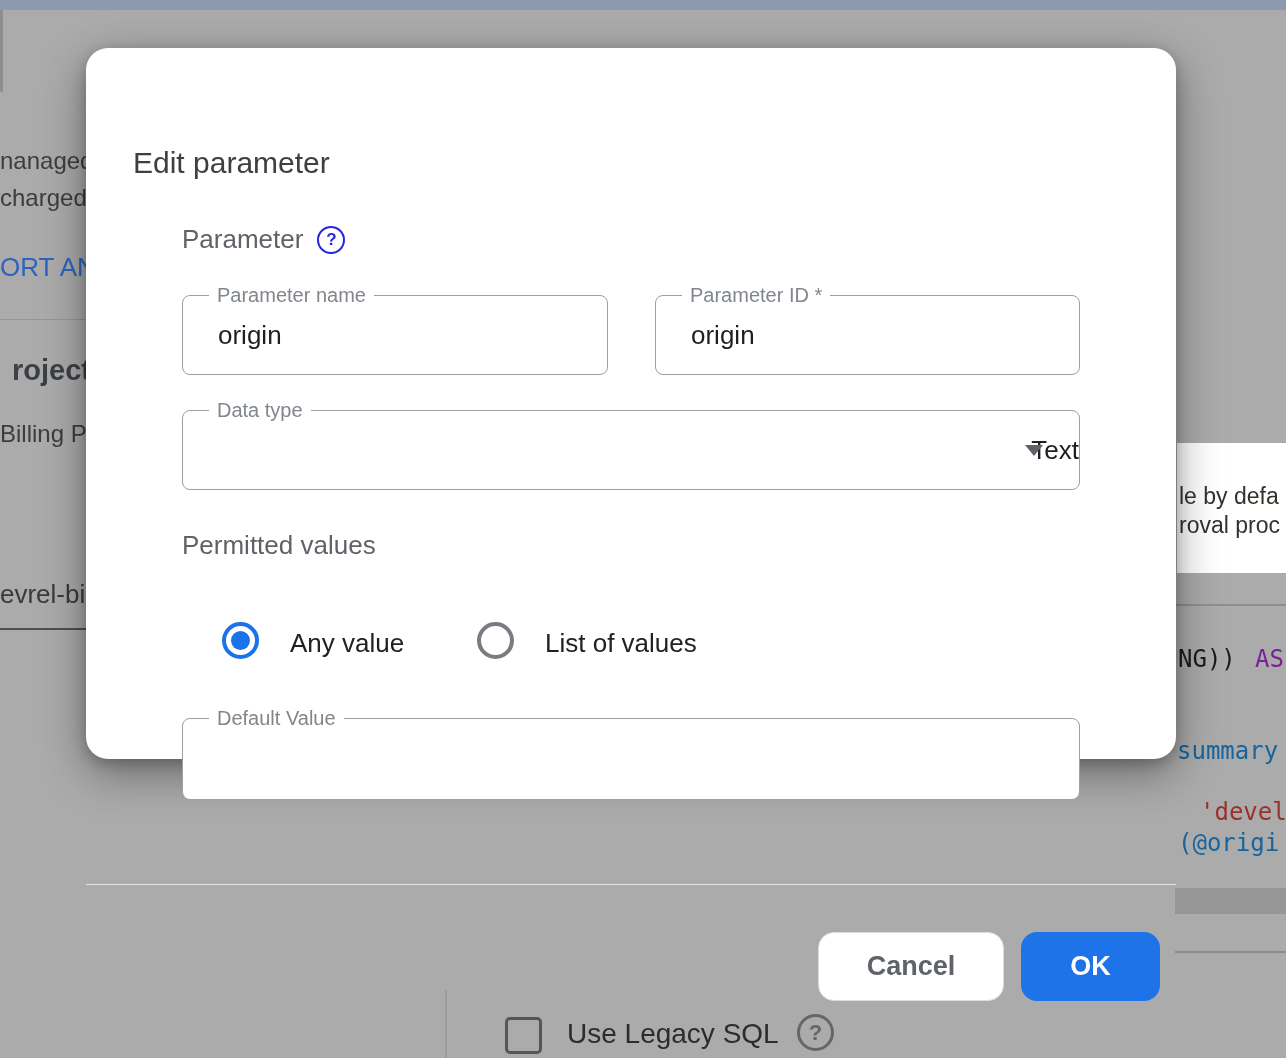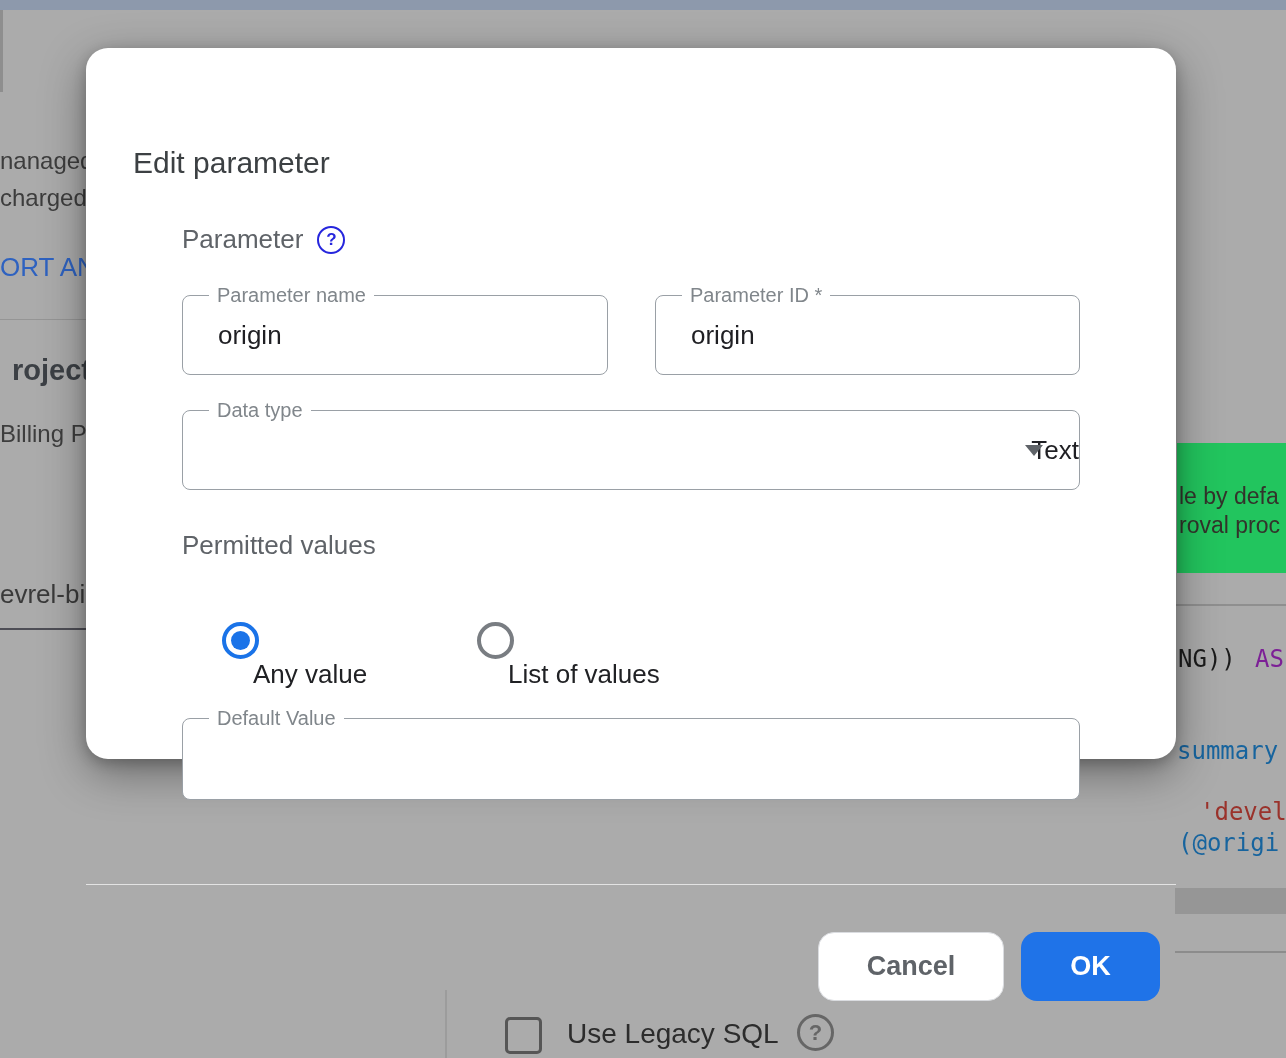--- a/index.html
+++ b/index.html
@@ -13,21 +13,21 @@
   
   #top-bar{left:0;top:0;width:1286px;height:10px;background:#8d99ac;}
   #left-edge-strip{left:0;top:10px;width:3px;height:82px;background:#8e8e8e;}
   .bg-text{color:#3d3d3d;font-size:24px;white-space:nowrap;}
   #bg-link{color:#2e62c0;font-size:26px;font-weight:500;white-space:nowrap;}
   #bg-heading{color:#3c4045;font-size:29px;font-weight:700;white-space:nowrap;margin-left:12px;}
   #bg-input-value{color:#3a3a3a;font-size:26px;white-space:nowrap;}
   .bg-divider{height:1px;background:#959595;}
   #bg-input-underline{left:0;top:628px;width:86px;height:2px;background:#4e4e56;}
 
-  #notice-box{left:1177px;top:443px;width:109px;height:130px;background:#22c55e;}
+  #notice-box{left:1177px;top:443px;width:109px;height:130px;background:#ffffff;}
   .notice-line{position:absolute;left:2px;color:#33332b;font-size:23px;white-space:nowrap;}
   #bg-divider-right{left:1175px;top:604px;width:111px;height:2px;background:#8f8f8f;}
 
   .code-line{position:absolute;font-family:"DejaVu Sans Mono",monospace;font-size:24px;white-space:pre;}
   .code-plain{color:#1b1b1b;}
   .code-keyword{color:#7c2096;}
   .code-ident{color:#17649e;}
   .code-string{color:#9a322b;}
 
   #right-band-dark{left:1175px;top:888px;width:111px;height:26px;background:#969696;}
@@ -57,21 +57,21 @@
   .mfield-value{margin-left:33px;font-size:26px;color:#1f1f23;}
   #field-name{left:96px;top:247px;width:424px;height:78px;}
   #field-id{left:569px;top:247px;width:423px;height:78px;}
   #field-datatype{left:96px;top:362px;width:896px;height:78px;cursor:pointer;justify-content:flex-end;}
   #datatype-arrow{position:absolute;right:36px;top:34px;width:0;height:0;
     border-left:9px solid transparent;border-right:9px solid transparent;border-top:11px solid #5f6368;}
   #field-default{left:96px;top:670px;width:896px;height:80px;}
 
   #permitted-heading{left:96px;top:482px;font-size:26px;color:#5f6368;}
 
-  .radio-opt{position:absolute;display:flex;align-items:flex-start;cursor:pointer;flex-direction:column;}
+  .radio-opt{position:absolute;display:flex;align-items:flex-end;cursor:pointer;}
   #radio-any{left:136px;top:574px;}
   #radio-list{left:391px;top:574px;}
   .radio-circle{width:29px;height:29px;border-radius:50%;display:flex;align-items:center;justify-content:center;}
   .radio-circle.sel{border:4px solid #1a73e8;}
   .radio-circle.sel .dot{width:19px;height:19px;border-radius:50%;background:#1a73e8;}
   .radio-circle.unsel{border:4px solid #797d82;}
   .radio-label{margin-left:31px;font-size:26px;color:#202124;white-space:nowrap;}
 
   #footer-divider{left:0;top:836px;width:1090px;height:1px;background:#e3e3e3;}
   .btn{position:absolute;top:884px;height:69px;border-radius:16px;display:flex;align-items:center;justify-content:center;

